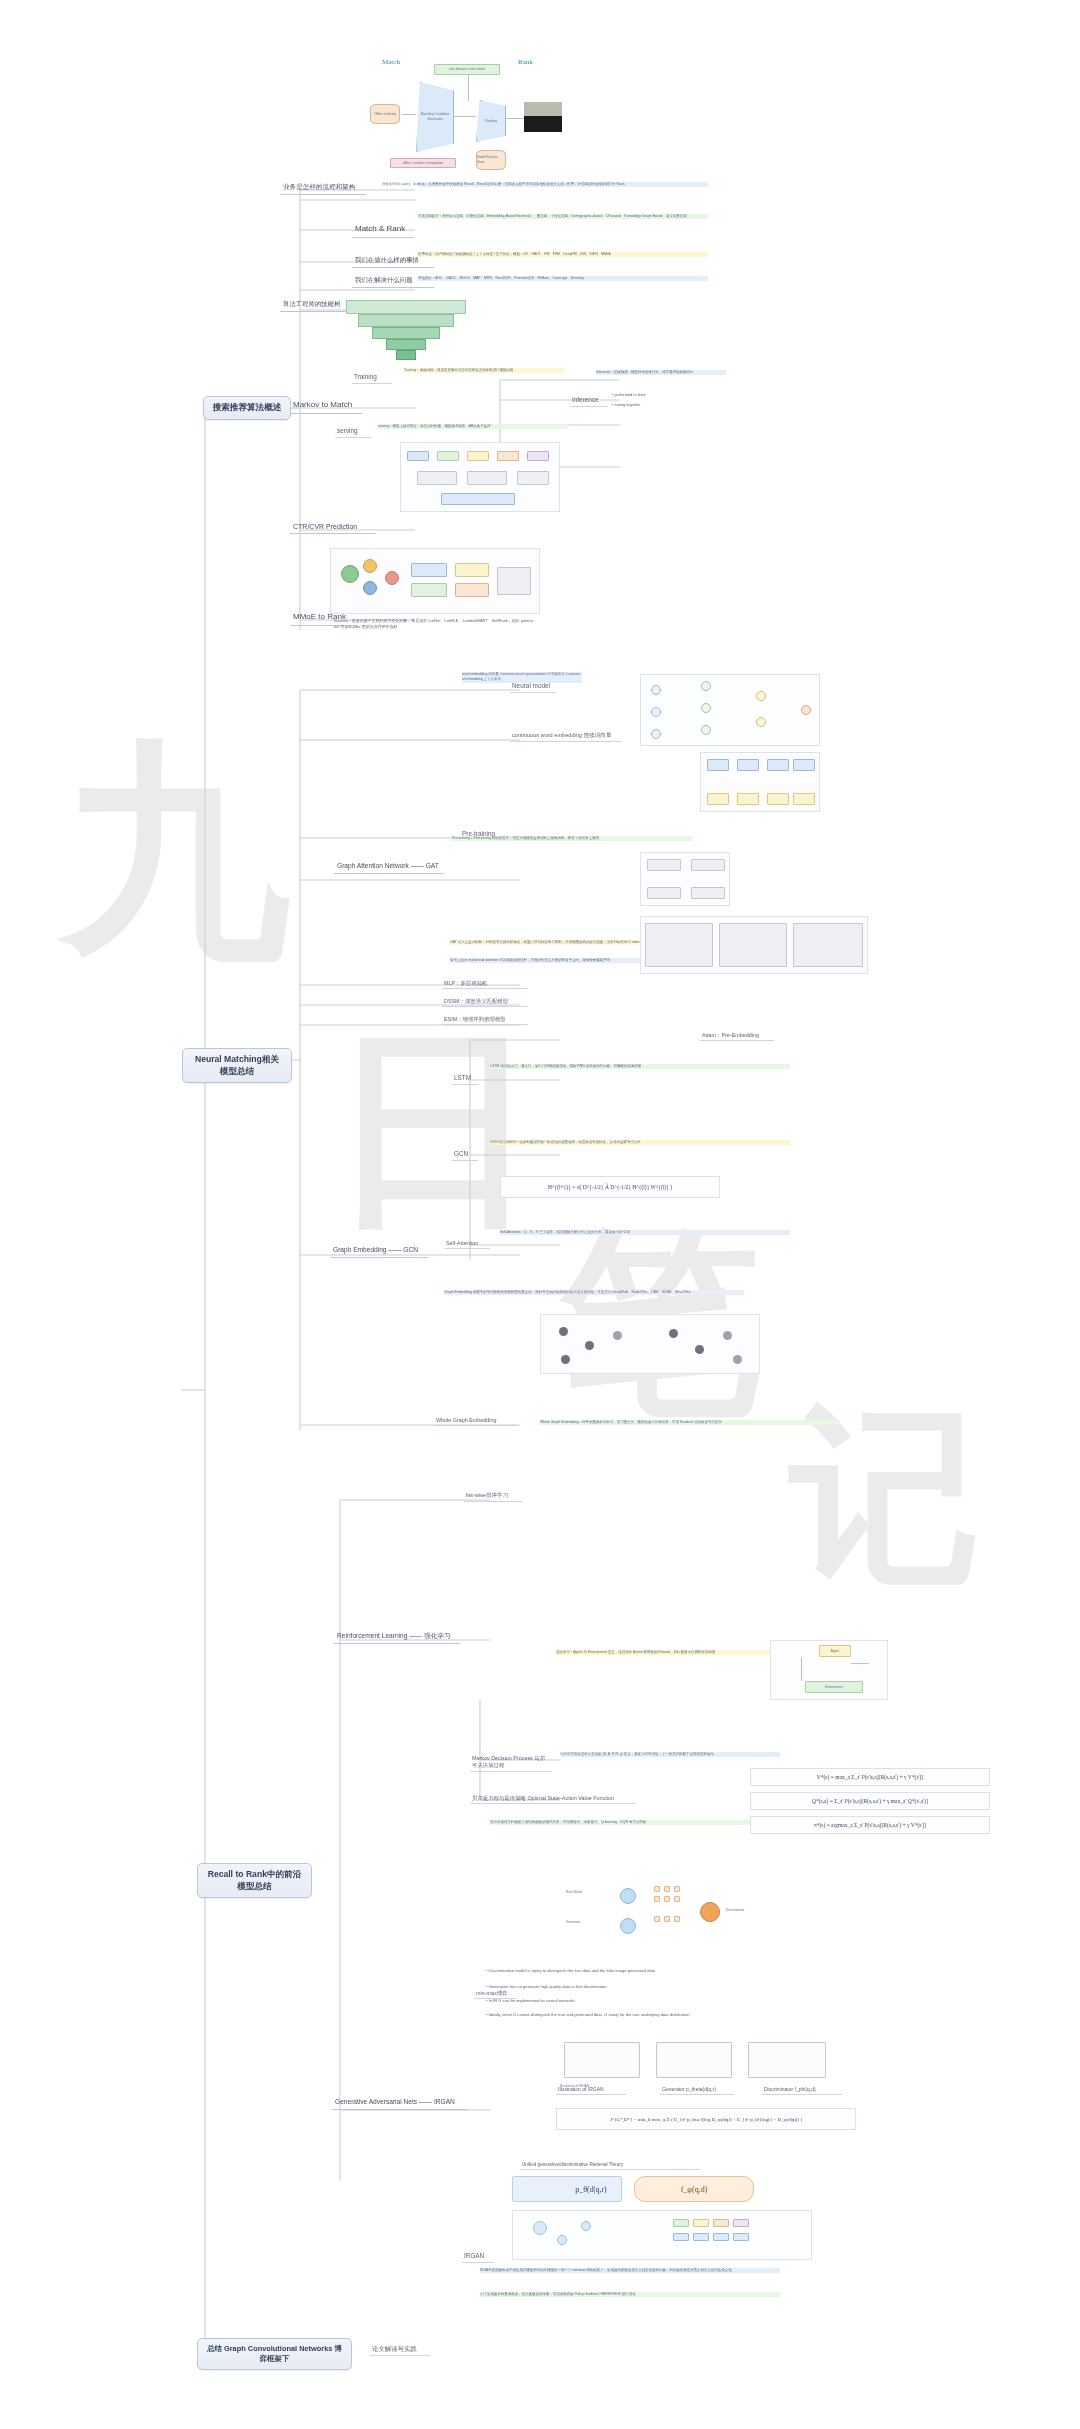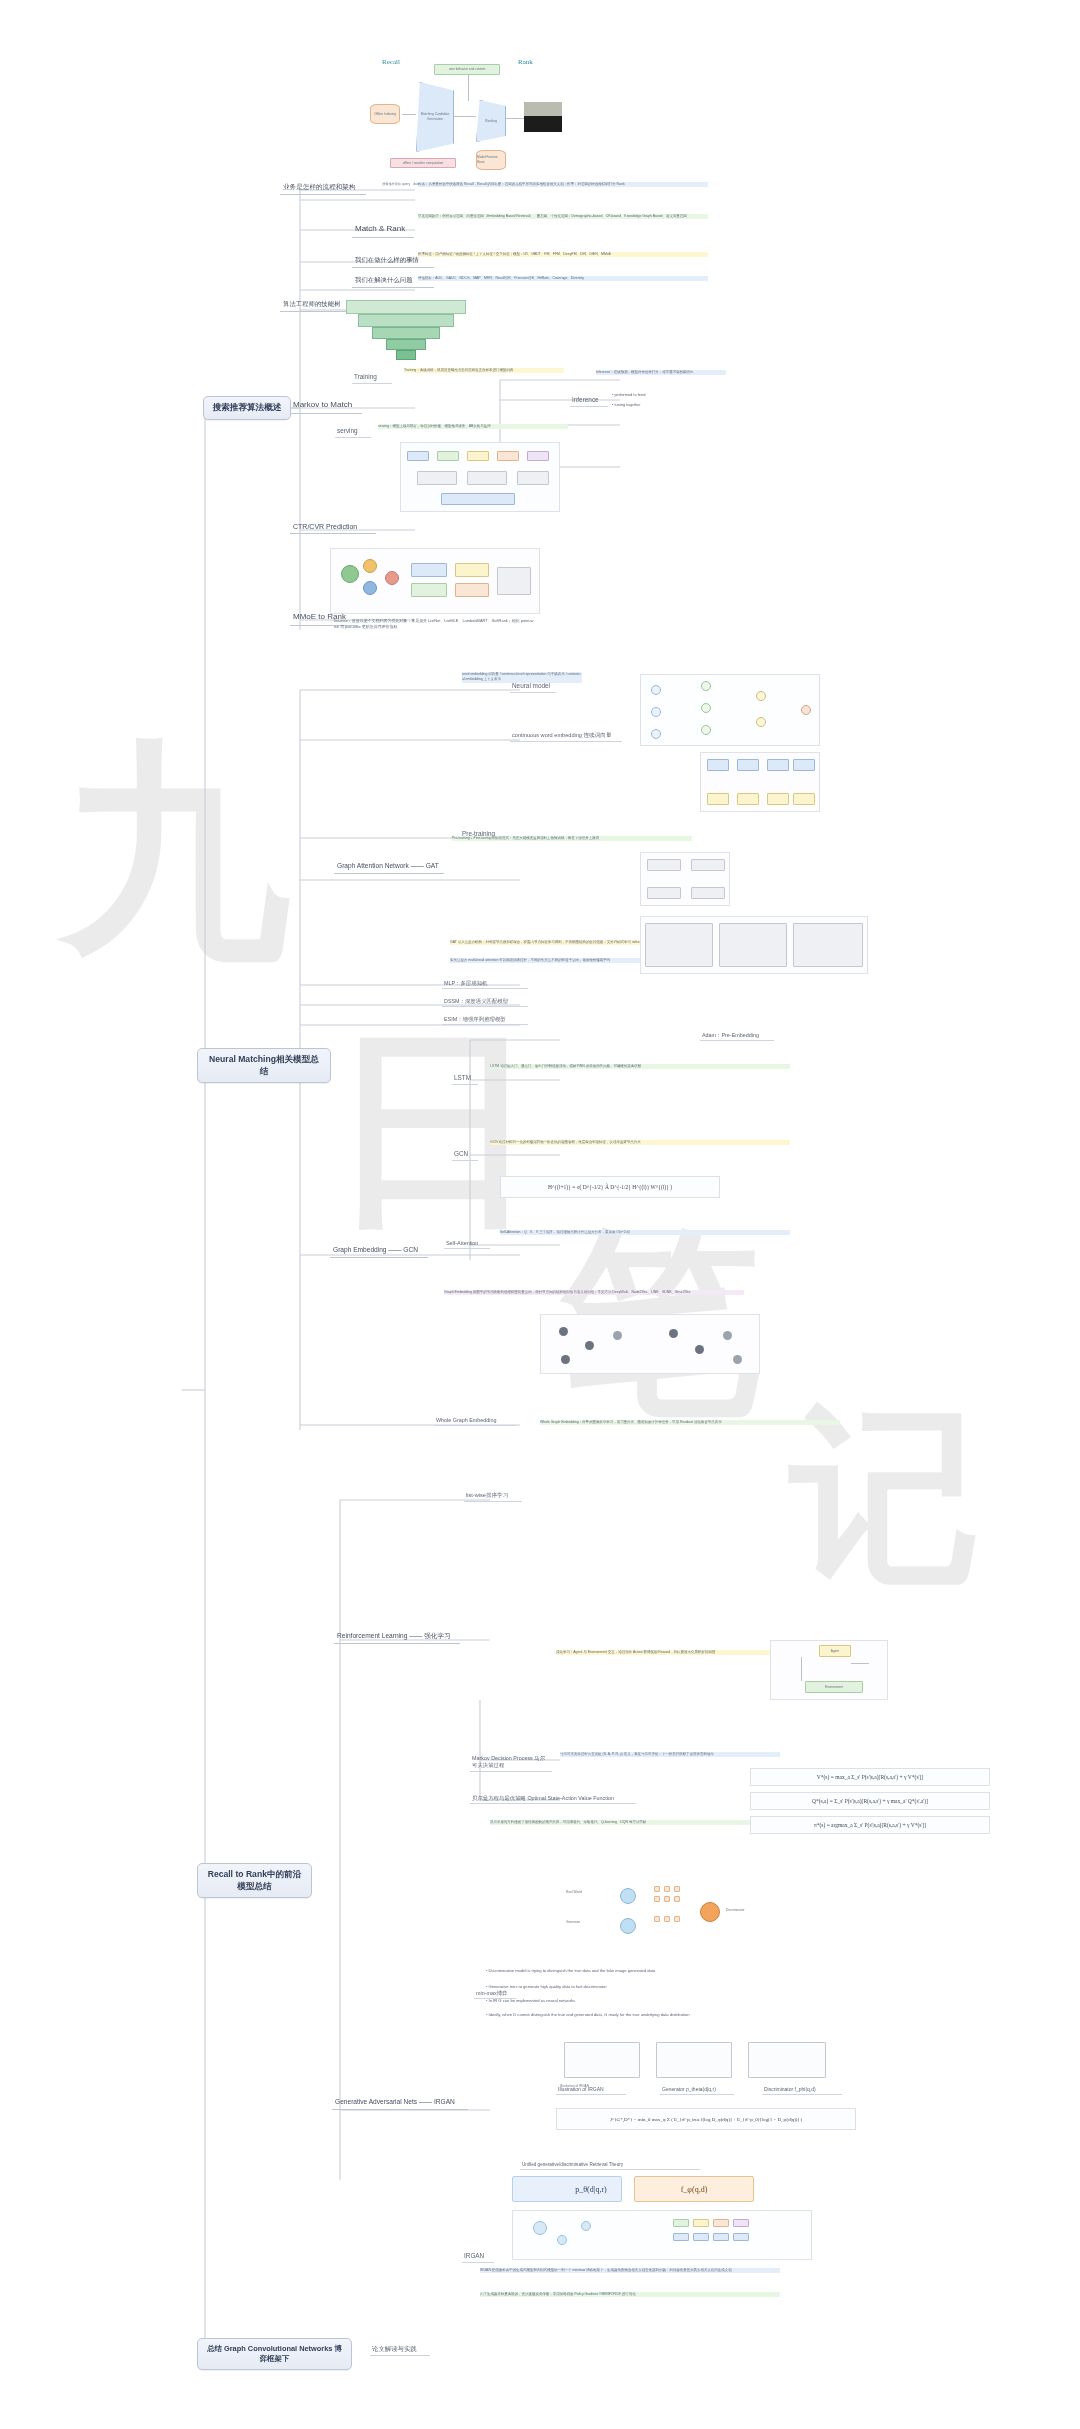--- a/index.html
+++ b/index.html
@@ -112,21 +112,21 @@
     font-family:"Liberation Serif",serif;font-size:5.5px;color:#414a57;
   }
   .bluebar{
     position:absolute;box-sizing:border-box;
     background:#e8f0fb;border:.7px solid #b9d0ea;border-radius:2px;
     font-family:"Liberation Serif",serif;color:#2f4466;
     display:flex;align-items:center;justify-content:center;padding-left:48px;
   }
   .orangebar{
     position:absolute;box-sizing:border-box;
-    background:#fdeedd;border:.7px solid #e8c193;border-radius:2px;
+    background:#fdeedd;border:.7px solid #e8c193;border-radius:11px;
     font-family:"Liberation Serif",serif;color:#79491d;
     display:flex;align-items:center;justify-content:center;
   }
 </style>
 </head>
 <body>
 
 <div id="canvas">
 
   <div class="watermark" style="left:60px;top:700px;font-size:230px;">九</div>
@@ -184,29 +184,29 @@
     <path d="M340,1640 H490"></path>
     <path d="M340,2110 H490"></path>
     <path d="M480,1700 V1800"></path>
     <path d="M480,1760 H560"></path>
     <path d="M480,1800 H560"></path>
   </svg>
 
 
   <div class="node lvl1" style="left:203px;top:396px;width:88px;">搜索推荐算法概述</div>
 
-  <div class="node lvl1" style="left:197px;top:1048px;width:134px;">Neural Matching相关模型总结</div>
+  <div class="node lvl1" style="left:182px;top:1048px;width:110px;">Neural Matching相关模型总结</div>
 
   <div class="node lvl1" style="left:197px;top:1863px;width:115px;">Recall to Rank中的前沿模型总结</div>
 
   <div class="node lvl1" style="left:197px;top:2338px;width:155px;font-size:7.4px;">总结   Graph Convolutional Networks 博弈框架下</div>
   <div class="node lvl3" style="left:370px;top:2345px;width:60px;">论文解读与实践</div>
 
   <div class="fig" style="left:358px;top:46px;width:226px;height:140px;border:none;background:transparent;">
-    <div style="position:absolute;left:24px;top:12px;font-size:7px;color:#2e8b9e;font-family:'Liberation Serif',serif;">Recall</div>
+    <div style="position:absolute;left:24px;top:12px;font-size:7px;color:#2e8b9e;font-family:'Liberation Serif',serif;">Match</div>
     <div style="position:absolute;left:160px;top:12px;font-size:7px;color:#2e8b9e;font-family:'Liberation Serif',serif;">Rank</div>
 
     <div class="pbox g" style="left:76px;top:18px;width:66px;height:11px;display:flex;align-items:center;justify-content:center;">
       <span class="tiny">user behavior and context</span>
     </div>
 
     <div class="pbox" style="left:58px;top:36px;width:38px;height:70px;clip-path:polygon(10% 0,100% 12%,100% 88%,0 100%);
          display:flex;align-items:center;justify-content:center;text-align:center;">
       <span class="tiny">Matching
 Candidate Generation</span>

